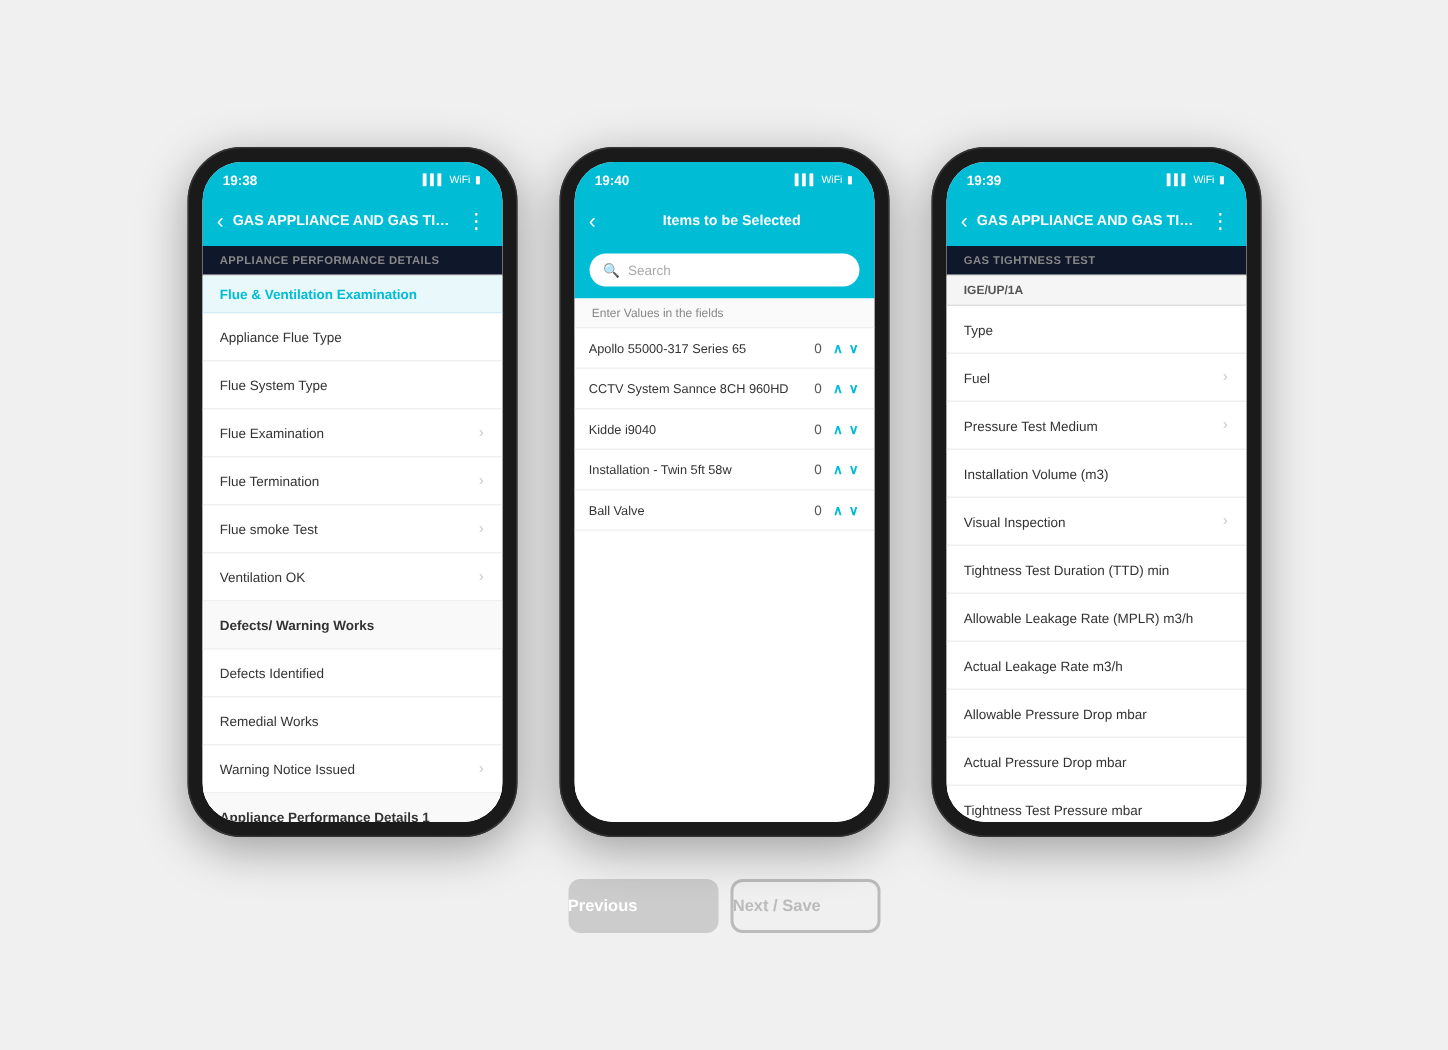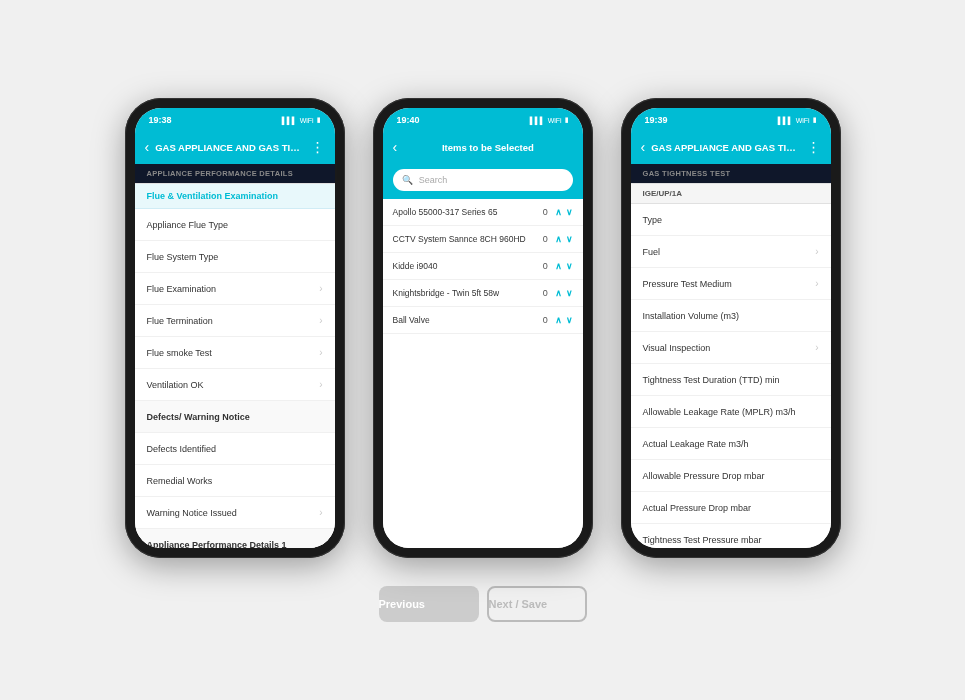--- a/index.html
+++ b/index.html
@@ -307,21 +307,21 @@
         </div>
         <div class="list-row">
           <span class="list-row-label">Flue smoke Test</span>
           <span class="chevron-right">›</span>
         </div>
         <div class="list-row">
           <span class="list-row-label">Ventilation OK</span>
           <span class="chevron-right">›</span>
         </div>
         <div class="list-row header-row">
-          <span class="list-row-label bold">Defects/ Warning Notice</span>
+          <span class="list-row-label bold">Defects/ Warning Works</span>
         </div>
         <div class="list-row">
           <span class="list-row-label">Defects Identified</span>
         </div>
         <div class="list-row">
           <span class="list-row-label">Remedial Works</span>
         </div>
         <div class="list-row">
           <span class="list-row-label">Warning Notice Issued</span>
           <span class="chevron-right">›</span>
@@ -346,20 +346,21 @@
       <div class="nav-bar">
         <span class="nav-back">‹</span>
         <span class="nav-title">Items to be Selected</span>
       </div>
       <div class="search-bar">
         <div class="search-input">
           <span class="search-icon-sym">🔍</span>
           <span class="search-placeholder">Search</span>
         </div>
       </div>
+      <div class="enter-values-label">Enter Values in the fields</div>
       <div class="list-container">
         <div class="item-row">
           <span class="item-name">Apollo 55000-317 Series 65</span>
           <div class="item-controls">
             <span class="item-count">0</span>
             <span class="arrow-btn">∧</span>
             <span class="arrow-btn">∨</span>
           </div>
         </div>
         <div class="item-row">
@@ -372,21 +373,21 @@
         </div>
         <div class="item-row">
           <span class="item-name">Kidde i9040</span>
           <div class="item-controls">
             <span class="item-count">0</span>
             <span class="arrow-btn">∧</span>
             <span class="arrow-btn">∨</span>
           </div>
         </div>
         <div class="item-row">
-          <span class="item-name">Knightsbridge - Twin 5ft 58w</span>
+          <span class="item-name">Installation - Twin 5ft 58w</span>
           <div class="item-controls">
             <span class="item-count">0</span>
             <span class="arrow-btn">∧</span>
             <span class="arrow-btn">∨</span>
           </div>
         </div>
         <div class="item-row">
           <span class="item-name">Ball Valve</span>
           <div class="item-controls">
             <span class="item-count">0</span>

